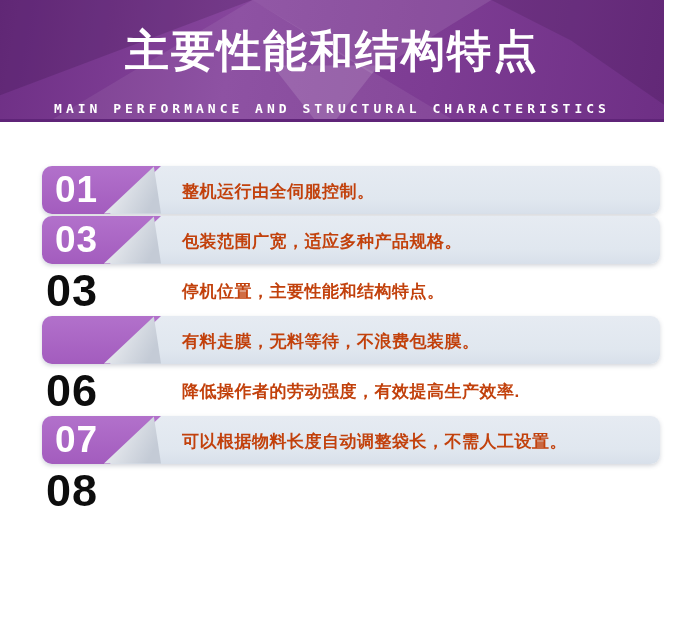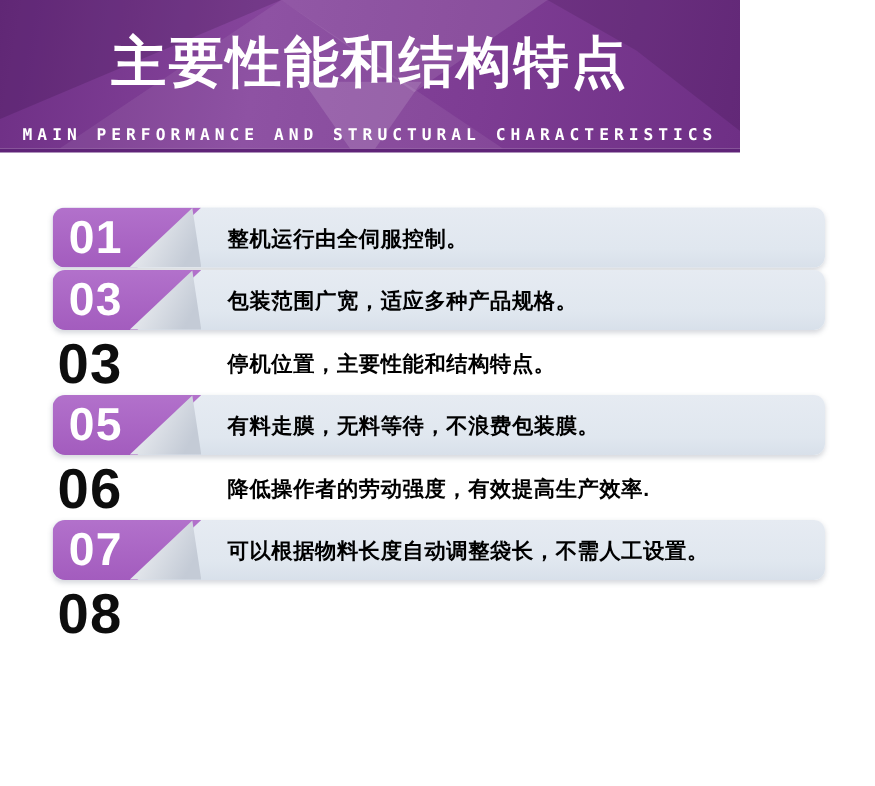--- a/index.html
+++ b/index.html
@@ -9,21 +9,21 @@
     height: 629px;
     background: #ffffff;
     font-family: "Liberation Sans", sans-serif;
     overflow: hidden;
     position: relative;
   }
 
   
   .header {
     position: relative;
-    width: 592px;
+    width: 664px;
     height: 122px;
     background: linear-gradient(100deg, #6e2f85 0%, #86459c 35%, #7d3c93 65%, #6e2f85 100%);
     border-bottom: 3px solid #5f2478;
     overflow: hidden;
     text-align: center;
   }
   .facet { position: absolute; inset: 0; }
   .facet-1 { background: rgba(25, 0, 40, 0.16); clip-path: polygon(0 0, 38% 0, 0 80%); }
   .facet-2 { background: rgba(255,255,255,0.07); clip-path: polygon(8% 100%, 38% 0, 68% 100%); }
   .facet-3 { background: rgba(255,255,255,0.10); clip-path: polygon(38% 0, 74% 0, 56% 62%); }
@@ -109,21 +109,21 @@
     color: #0d0d0d;
     font-size: 45px;
     font-weight: bold;
     letter-spacing: 1px;
   }
   .row-text {
     position: absolute;
     left: 182px;
     top: 50%;
     transform: translateY(-50%);
-    color: #000000;
+    color: #c2410c;
     font-size: 17px;
     font-weight: bold;
     letter-spacing: 0.5px;
     z-index: 2;
     white-space: nowrap;
   }
 </style>
 </head>
 <body>
 
@@ -163,21 +163,20 @@
   <div class="row">
     <span class="num-black">03</span>
     <span class="row-text">停机位置，主要性能和结构特点。</span>
   </div>
 
   <div class="row">
     <div class="row-bar"></div>
     <div class="num-block">
       <div class="num-purple"></div>
       <div class="num-fold"></div>
-      <span class="num-white">05</span>
     </div>
     <span class="row-text">有料走膜，无料等待，不浪费包装膜。</span>
   </div>
 
   <div class="row">
     <span class="num-black">06</span>
     <span class="row-text">降低操作者的劳动强度，有效提高生产效率.</span>
   </div>
 
   <div class="row">

